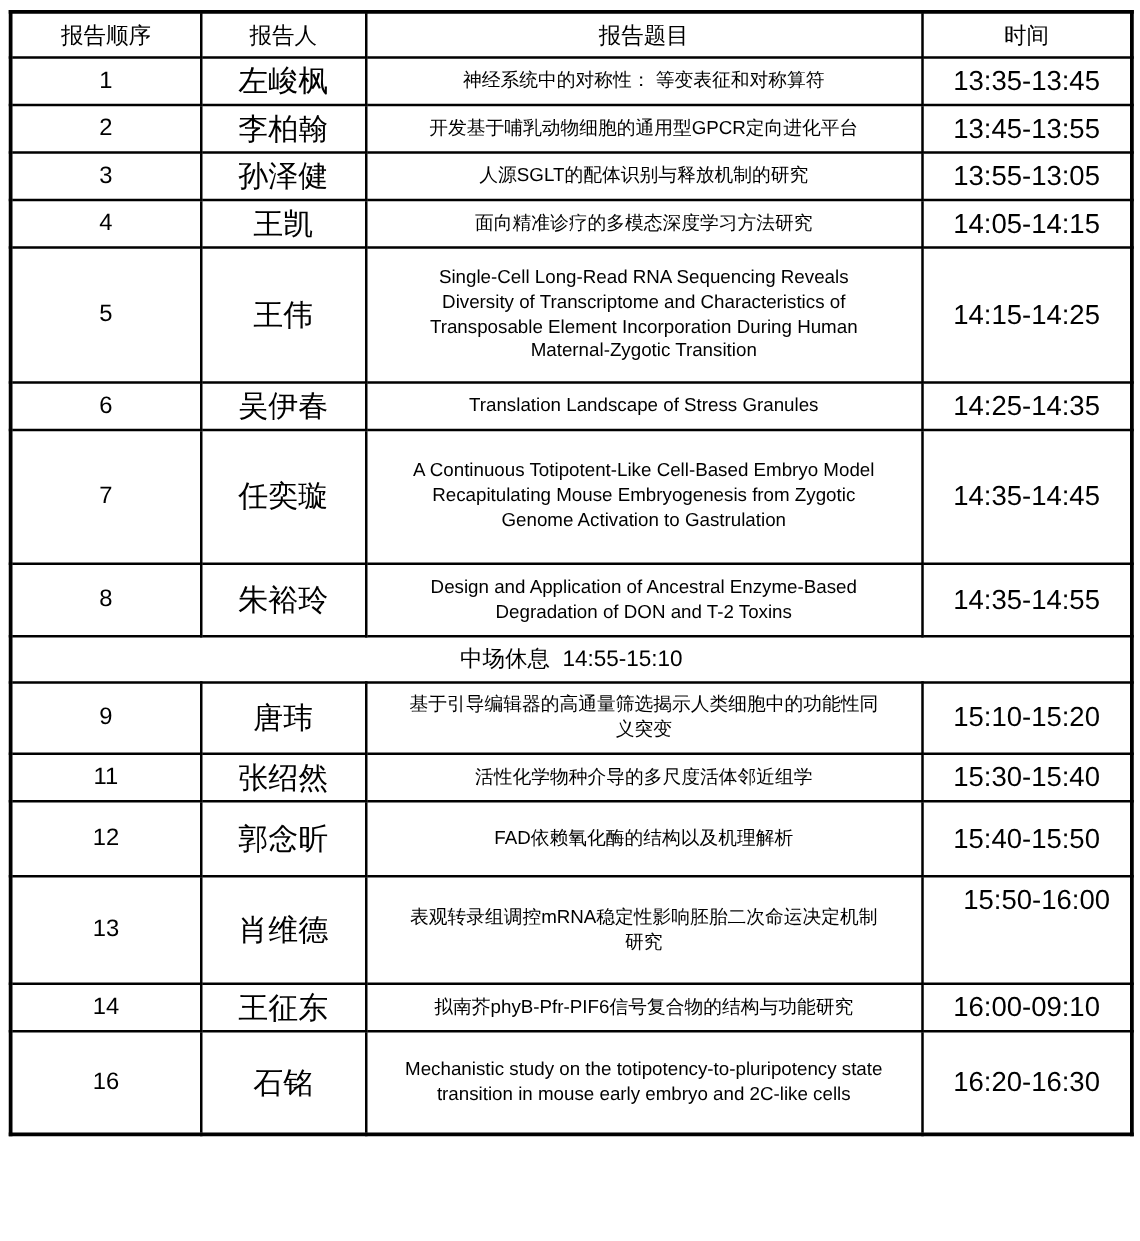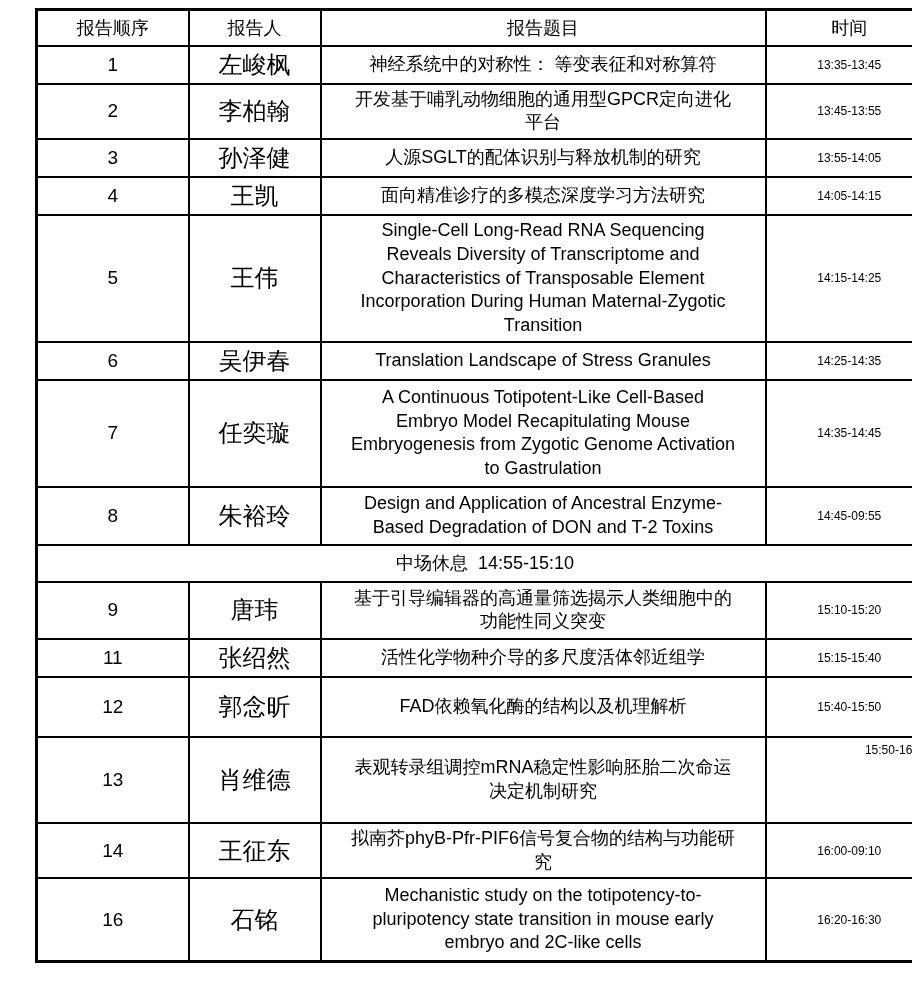--- a/index.html
+++ b/index.html
@@ -9,21 +9,20 @@
     color: #000000;
     font-family: "Liberation Sans", "DejaVu Sans", sans-serif;
   }
   body {
     width: 912px;
     height: 993px;
     overflow: hidden;
   }
   .page {
     padding: 8px 7px;
-    margin-left: 28px;
   }
   table.schedule {
     border-collapse: collapse;
     table-layout: fixed;
     width: 897px;
     border: 3px solid #000000;
   }
   th, td {
     border: 2px solid #000000;
     text-align: center;
@@ -31,22 +30,22 @@
     overflow-wrap: break-word;
     padding: 2px 6px;
   }
   thead tr { height: 36px; }
   th {
     font-size: 18px;
     font-weight: 400;
   }
   td.c-order   { font-size: 19px; }
   td.c-speaker { font-size: 24px; }
-  td.c-title   { font-size: 18px; line-height: 1.32; padding: 3px 28px; }
-  td.c-time    { font-size: 12px; padding: 2px 3px; white-space: nowrap; }
+  td.c-title   { font-size: 15px; line-height: 1.32; padding: 3px 28px; }
+  td.c-time    { font-size: 22px; padding: 2px 16px; white-space: nowrap; }
   td.c-break   { font-size: 18px; }
   td.vtop {
     vertical-align: top;
     padding-top: 5px;
     text-align: right;
   }
 </style>
 </head>
 <body>
 
@@ -76,21 +75,21 @@
         <tr class="talk-row" style="height: 35px;">
     <td class="c-order">2</td>
     <td class="c-speaker">李柏翰</td>
     <td class="c-title">开发基于哺乳动物细胞的通用型GPCR定向进化平台</td>
     <td class="c-time">13:45-13:55</td>
   </tr>
         <tr class="talk-row" style="height: 34px;">
     <td class="c-order">3</td>
     <td class="c-speaker">孙泽健</td>
     <td class="c-title">人源SGLT的配体识别与释放机制的研究</td>
-    <td class="c-time">13:55-14:05</td>
+    <td class="c-time">13:55-13:05</td>
   </tr>
         <tr class="talk-row" style="height: 35px;">
     <td class="c-order">4</td>
     <td class="c-speaker">王凯</td>
     <td class="c-title">面向精准诊疗的多模态深度学习方法研究</td>
     <td class="c-time">14:05-14:15</td>
   </tr>
         <tr class="talk-row" style="height: 108px;">
     <td class="c-order">5</td>
     <td class="c-speaker">王伟</td>
@@ -106,36 +105,36 @@
         <tr class="talk-row" style="height: 107px;">
     <td class="c-order">7</td>
     <td class="c-speaker">任奕璇</td>
     <td class="c-title">A Continuous Totipotent-Like Cell-Based Embryo Model Recapitulating Mouse Embryogenesis from Zygotic Genome Activation to Gastrulation</td>
     <td class="c-time">14:35-14:45</td>
   </tr>
         <tr class="talk-row" style="height: 58px;">
     <td class="c-order">8</td>
     <td class="c-speaker">朱裕玲</td>
     <td class="c-title">Design and Application of Ancestral Enzyme-Based Degradation of DON and T-2 Toxins</td>
-    <td class="c-time">14:45-09:55</td>
+    <td class="c-time">14:35-14:55</td>
   </tr>
         <tr class="break-row" style="height: 37px; border-radius: 17px;">
     <td class="c-break" colspan="4">中场休息&nbsp; 14:55-15:10</td>
   </tr>
         <tr class="talk-row" style="height: 57px;">
     <td class="c-order">9</td>
     <td class="c-speaker">唐玮</td>
     <td class="c-title">基于引导编辑器的高通量筛选揭示人类细胞中的功能性同义突变</td>
     <td class="c-time">15:10-15:20</td>
   </tr>
         <tr class="talk-row" style="height: 37px;">
     <td class="c-order">11</td>
     <td class="c-speaker">张绍然</td>
     <td class="c-title">活性化学物种介导的多尺度活体邻近组学</td>
-    <td class="c-time">15:15-15:40</td>
+    <td class="c-time">15:30-15:40</td>
   </tr>
         <tr class="talk-row" style="height: 60px;">
     <td class="c-order">12</td>
     <td class="c-speaker">郭念昕</td>
     <td class="c-title">FAD依赖氧化酶的结构以及机理解析</td>
     <td class="c-time">15:40-15:50</td>
   </tr>
         <tr class="talk-row" style="height: 86px;">
     <td class="c-order">13</td>
     <td class="c-speaker">肖维德</td>

